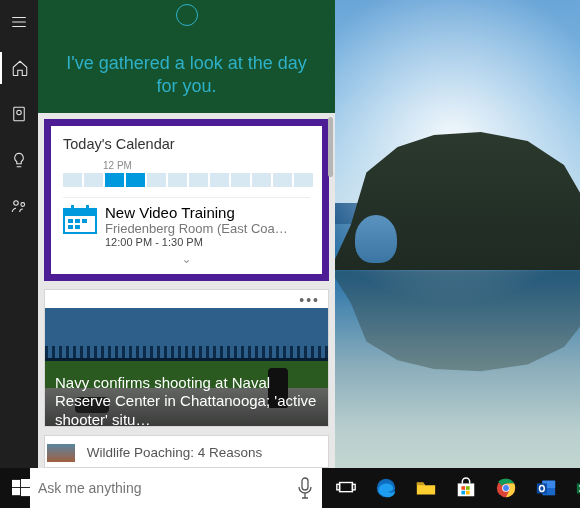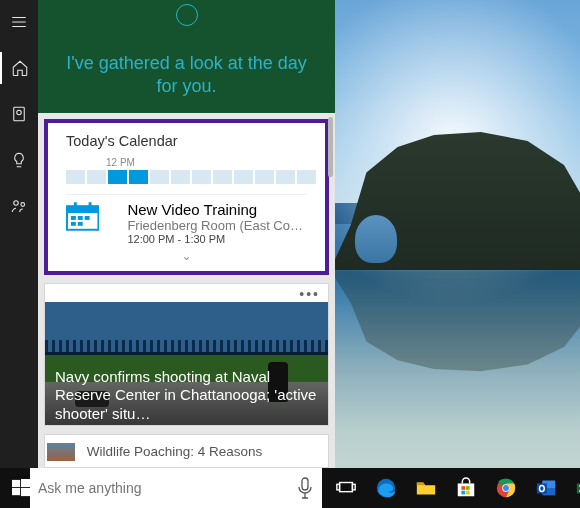--- a/index.html
+++ b/index.html
@@ -62,27 +62,27 @@
     background:#e7e7e7; color:#222;
     display:flex; flex-direction:column; gap:8px; padding:6px 6px 0 6px;
     position:relative;
   }
   .feed::-webkit-scrollbar{width:0}
   .feed-scroll {
     position:absolute; right:2px; top:4px; width:5px; height:60px;
     background:#b6b6b6; border-radius:3px;
   }
 
-  .card { background:#fff; border:4px solid #4c1d95; padding:10px 18px 8px; }
+  .card { background:#fff; border:7px solid #4c1d95; padding:10px 12px 8px; }
   .card-title { font-size:14.5px; font-weight:400; color:#333; margin-bottom:8px;}
   .timeline-label { font-size:10px; color:#8a8a8a; margin-left:40px; }
   .timeline { display:flex; height:14px; gap:2px; margin:2px 0 10px; width:250px; }
   .timeline .slot { flex:1; background:#d7e8f3; }
   .timeline .slot.busy { background:#0099dd; }
-  .event { display:flex; gap:28px; align-items:flex-start; padding-top:6px; border-top:1px solid #eee;}
+  .event { display:flex; gap:8px; align-items:flex-start; padding-top:6px; border-top:1px solid #eee;}
   .event .cal-icon{ width:34px; height:30px;}
   .event .ttl{font-size:15px; color:#000;}
   .event .loc{font-size:13px; color:#777; white-space:nowrap; overflow:hidden; text-overflow:ellipsis; max-width:190px;}
   .event .time{font-size:11px; color:#444; font-weight:500;}
   .expand { text-align:center; color:#999; font-size:12px; margin-top:4px; cursor:pointer;}
 
   .news-card { background:#fff; border:1px solid #d6d6d6; padding:0; overflow:hidden; }
   .news-dots { text-align:right; font-size:14px; letter-spacing:2px; color:#666; padding:2px 8px 0;}
   .news-img {
     height:145px; position:relative;

